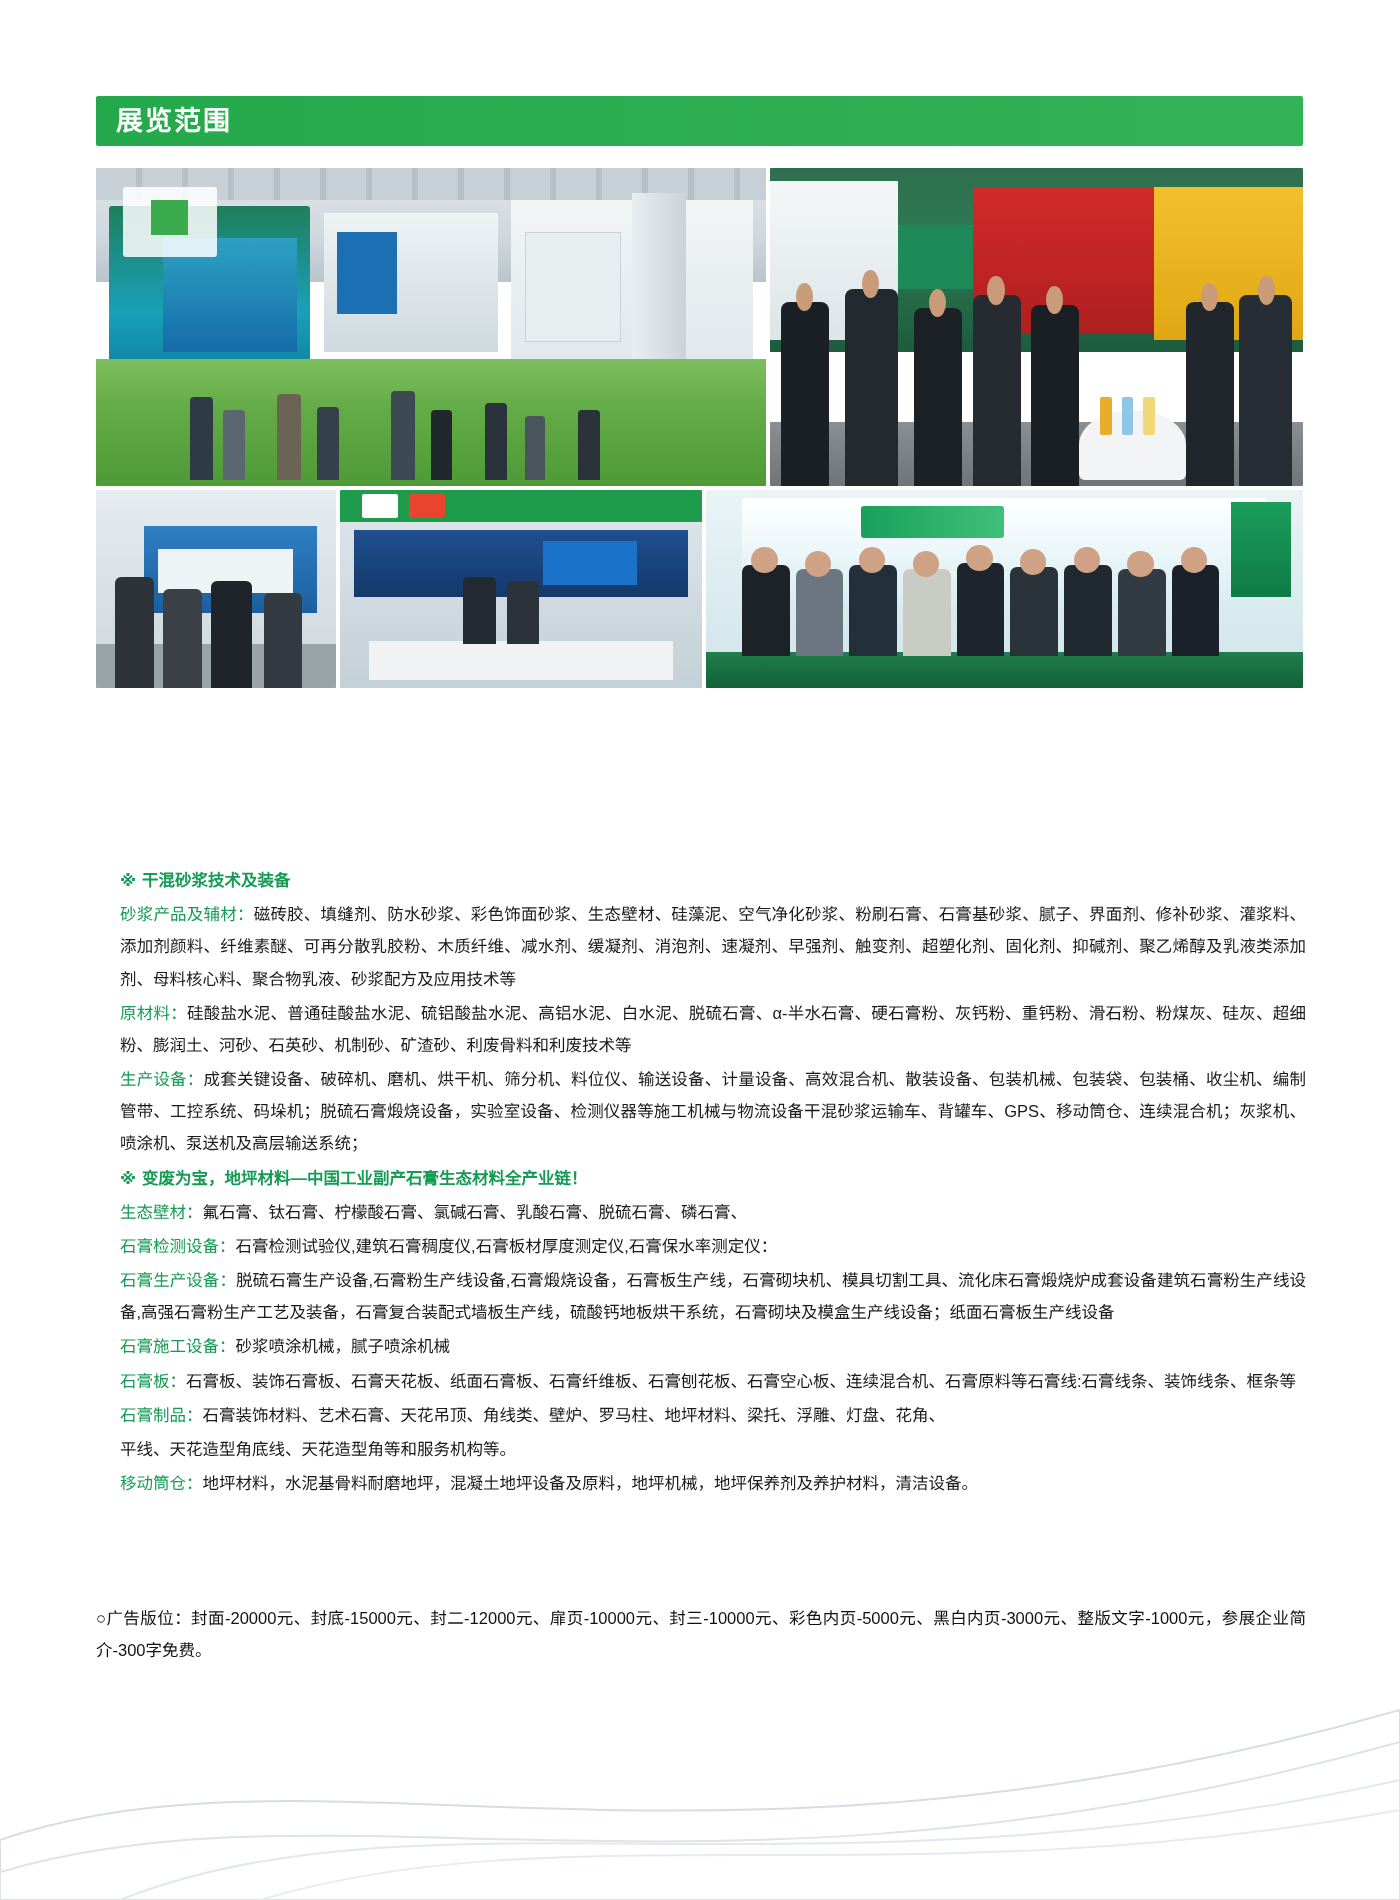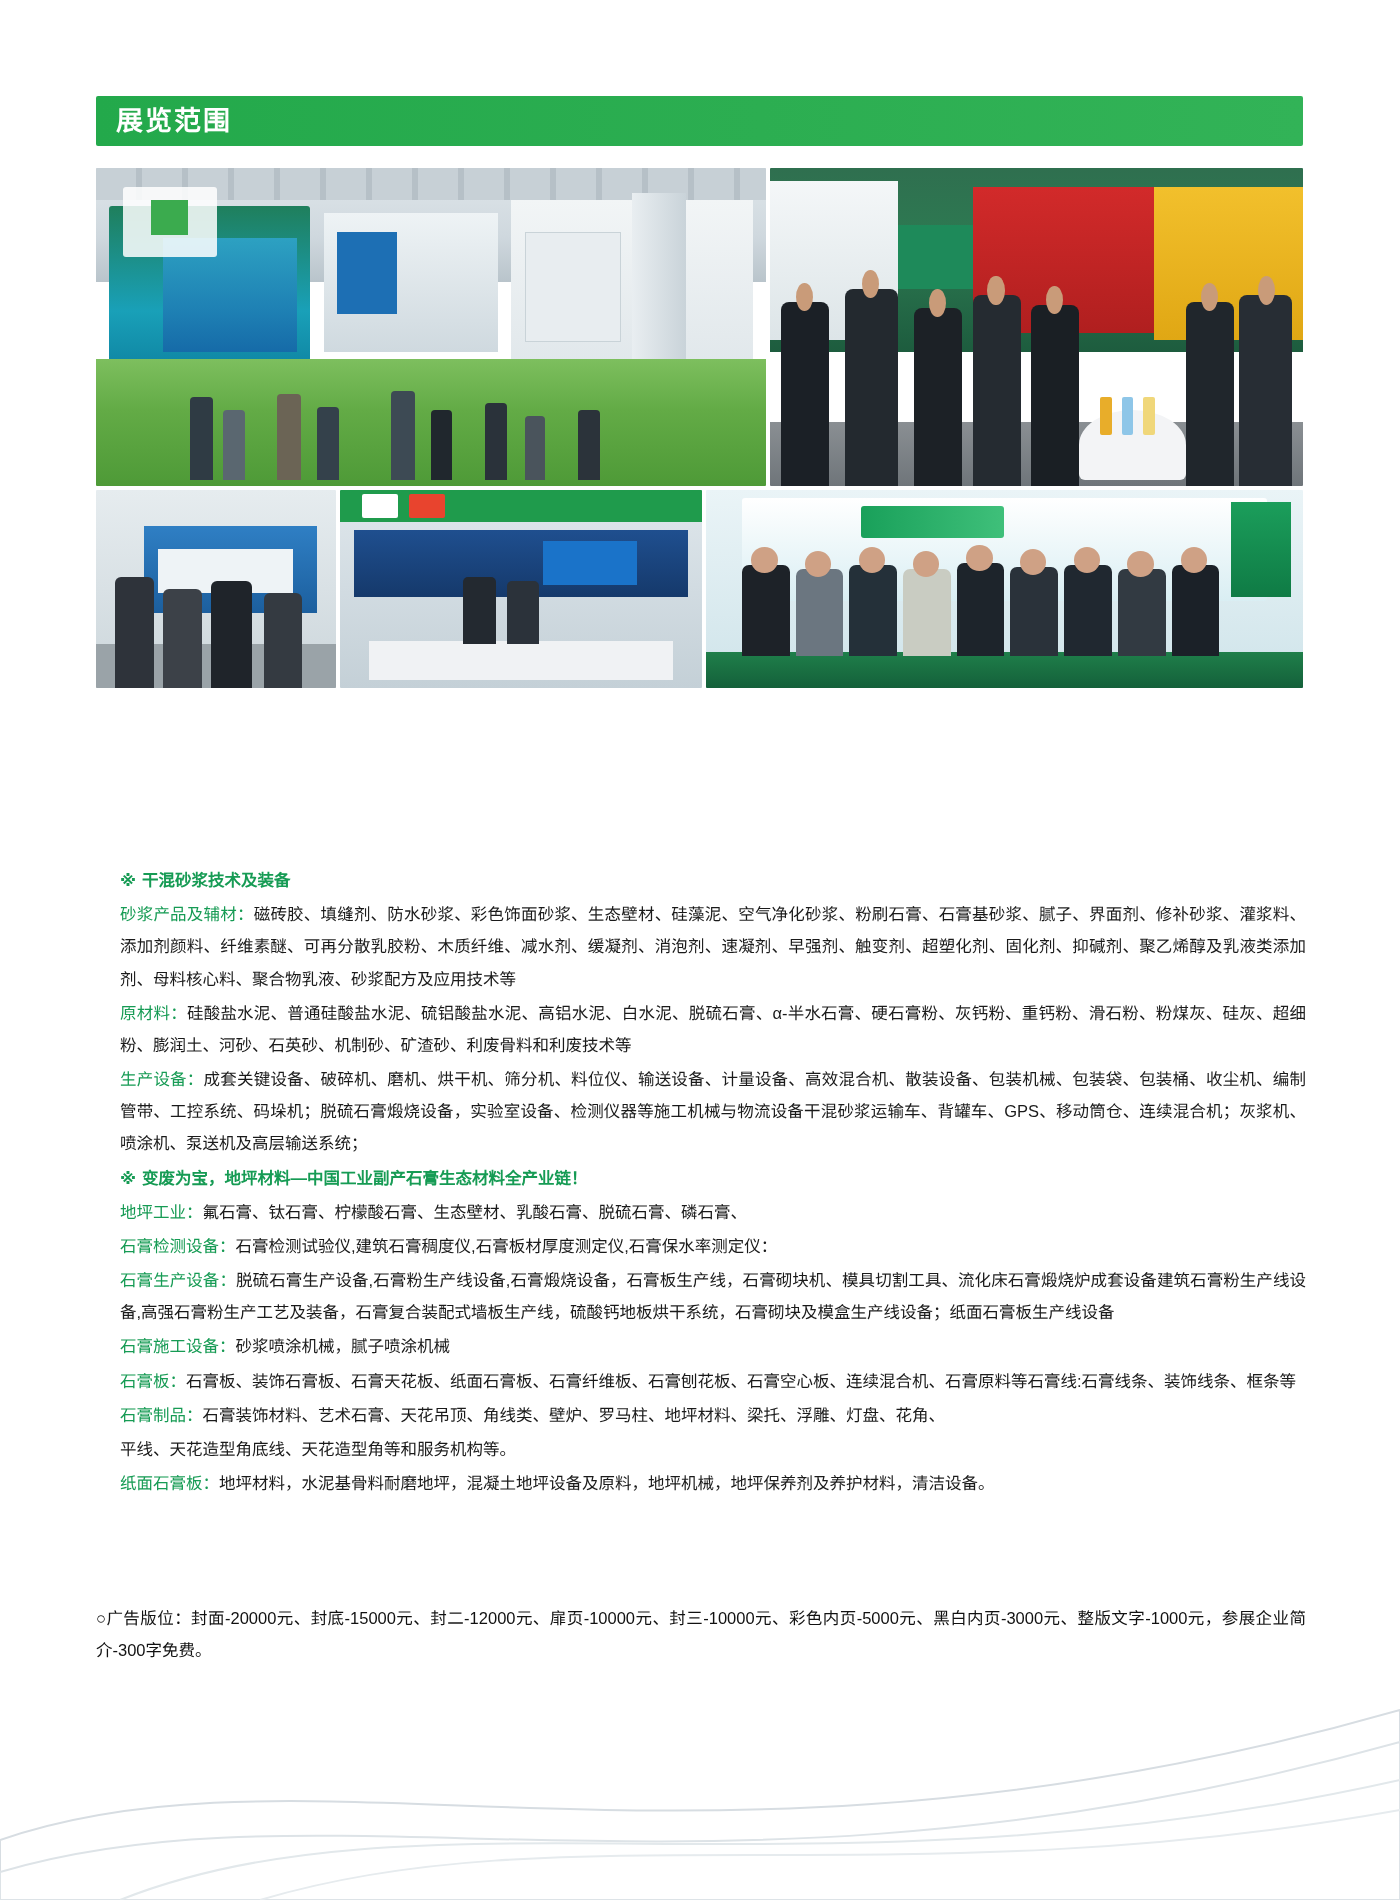--- a/index.html
+++ b/index.html
@@ -386,21 +386,21 @@
 
     <p class="para">
       <span class="lead">生产设备</span><span class="lead">：</span><span>成套关键设备、破碎机、磨机、烘干机、筛分机、料位仪、输送设备、计量设备、高效混合机、散装设备、包装机械、包装袋、包装桶、收尘机、编制管带、工控系统、码垛机；脱硫石膏煅烧设备，实验室设备、检测仪器等施工机械与物流设备干混砂浆运输车、背罐车、GPS、移动筒仓、连续混合机；灰浆机、喷涂机、泵送机及高层输送系统；</span>
     </p>
 
     <p class="hdr">
       <span class="mark">※</span><span>变废为宝，地坪材料—中国工业副产石膏生态材料全产业链！</span>
     </p>
 
     <p class="para">
-      <span class="lead">地坪工业</span><span class="lead">：</span><span>氟石膏、钛石膏、柠檬酸石膏、生态壁材、乳酸石膏、脱硫石膏、磷石膏、</span>
+      <span class="lead">生态壁材</span><span class="lead">：</span><span>氟石膏、钛石膏、柠檬酸石膏、氯碱石膏、乳酸石膏、脱硫石膏、磷石膏、</span>
     </p>
 
     <p class="para">
       <span class="lead">石膏检测设备</span><span class="lead">：</span><span>石膏检测试验仪,建筑石膏稠度仪,石膏板材厚度测定仪,石膏保水率测定仪：</span>
     </p>
 
     <p class="para">
       <span class="lead">石膏生产设备</span><span class="lead">：</span><span>脱硫石膏生产设备,石膏粉生产线设备,石膏煅烧设备，石膏板生产线，石膏砌块机、模具切割工具、流化床石膏煅烧炉成套设备建筑石膏粉生产线设备,高强石膏粉生产工艺及装备，石膏复合装配式墙板生产线，硫酸钙地板烘干系统，石膏砌块及模盒生产线设备；纸面石膏板生产线设备</span>
     </p>
 
@@ -414,21 +414,21 @@
 
     <p class="para">
       <span class="lead">石膏制品</span><span class="lead">：</span><span>石膏装饰材料、艺术石膏、天花吊顶、角线类、壁炉、罗马柱、地坪材料、梁托、浮雕、灯盘、花角、</span>
     </p>
 
     <p class="para">
       <span>平线、天花造型角底线、天花造型角等和服务机构等。</span>
     </p>
 
     <p class="para">
-      <span class="lead">纸面石膏板</span><span class="lead">：</span><span>地坪材料，水泥基骨料耐磨地坪，混凝土地坪设备及原料，地坪机械，地坪保养剂及养护材料，清洁设备。</span>
+      <span class="lead">移动筒仓</span><span class="lead">：</span><span>地坪材料，水泥基骨料耐磨地坪，混凝土地坪设备及原料，地坪机械，地坪保养剂及养护材料，清洁设备。</span>
     </p>
   </div>
 
 
   <div class="ads" style="top: 1602px;">
     <p>○广告版位：封面-20000元、封底-15000元、封二-12000元、扉页-10000元、封三-10000元、彩色内页-5000元、黑白内页-3000元、整版文字-1000元，参展企业简介-300字免费。</p>
   </div>
 
 </div>
 

